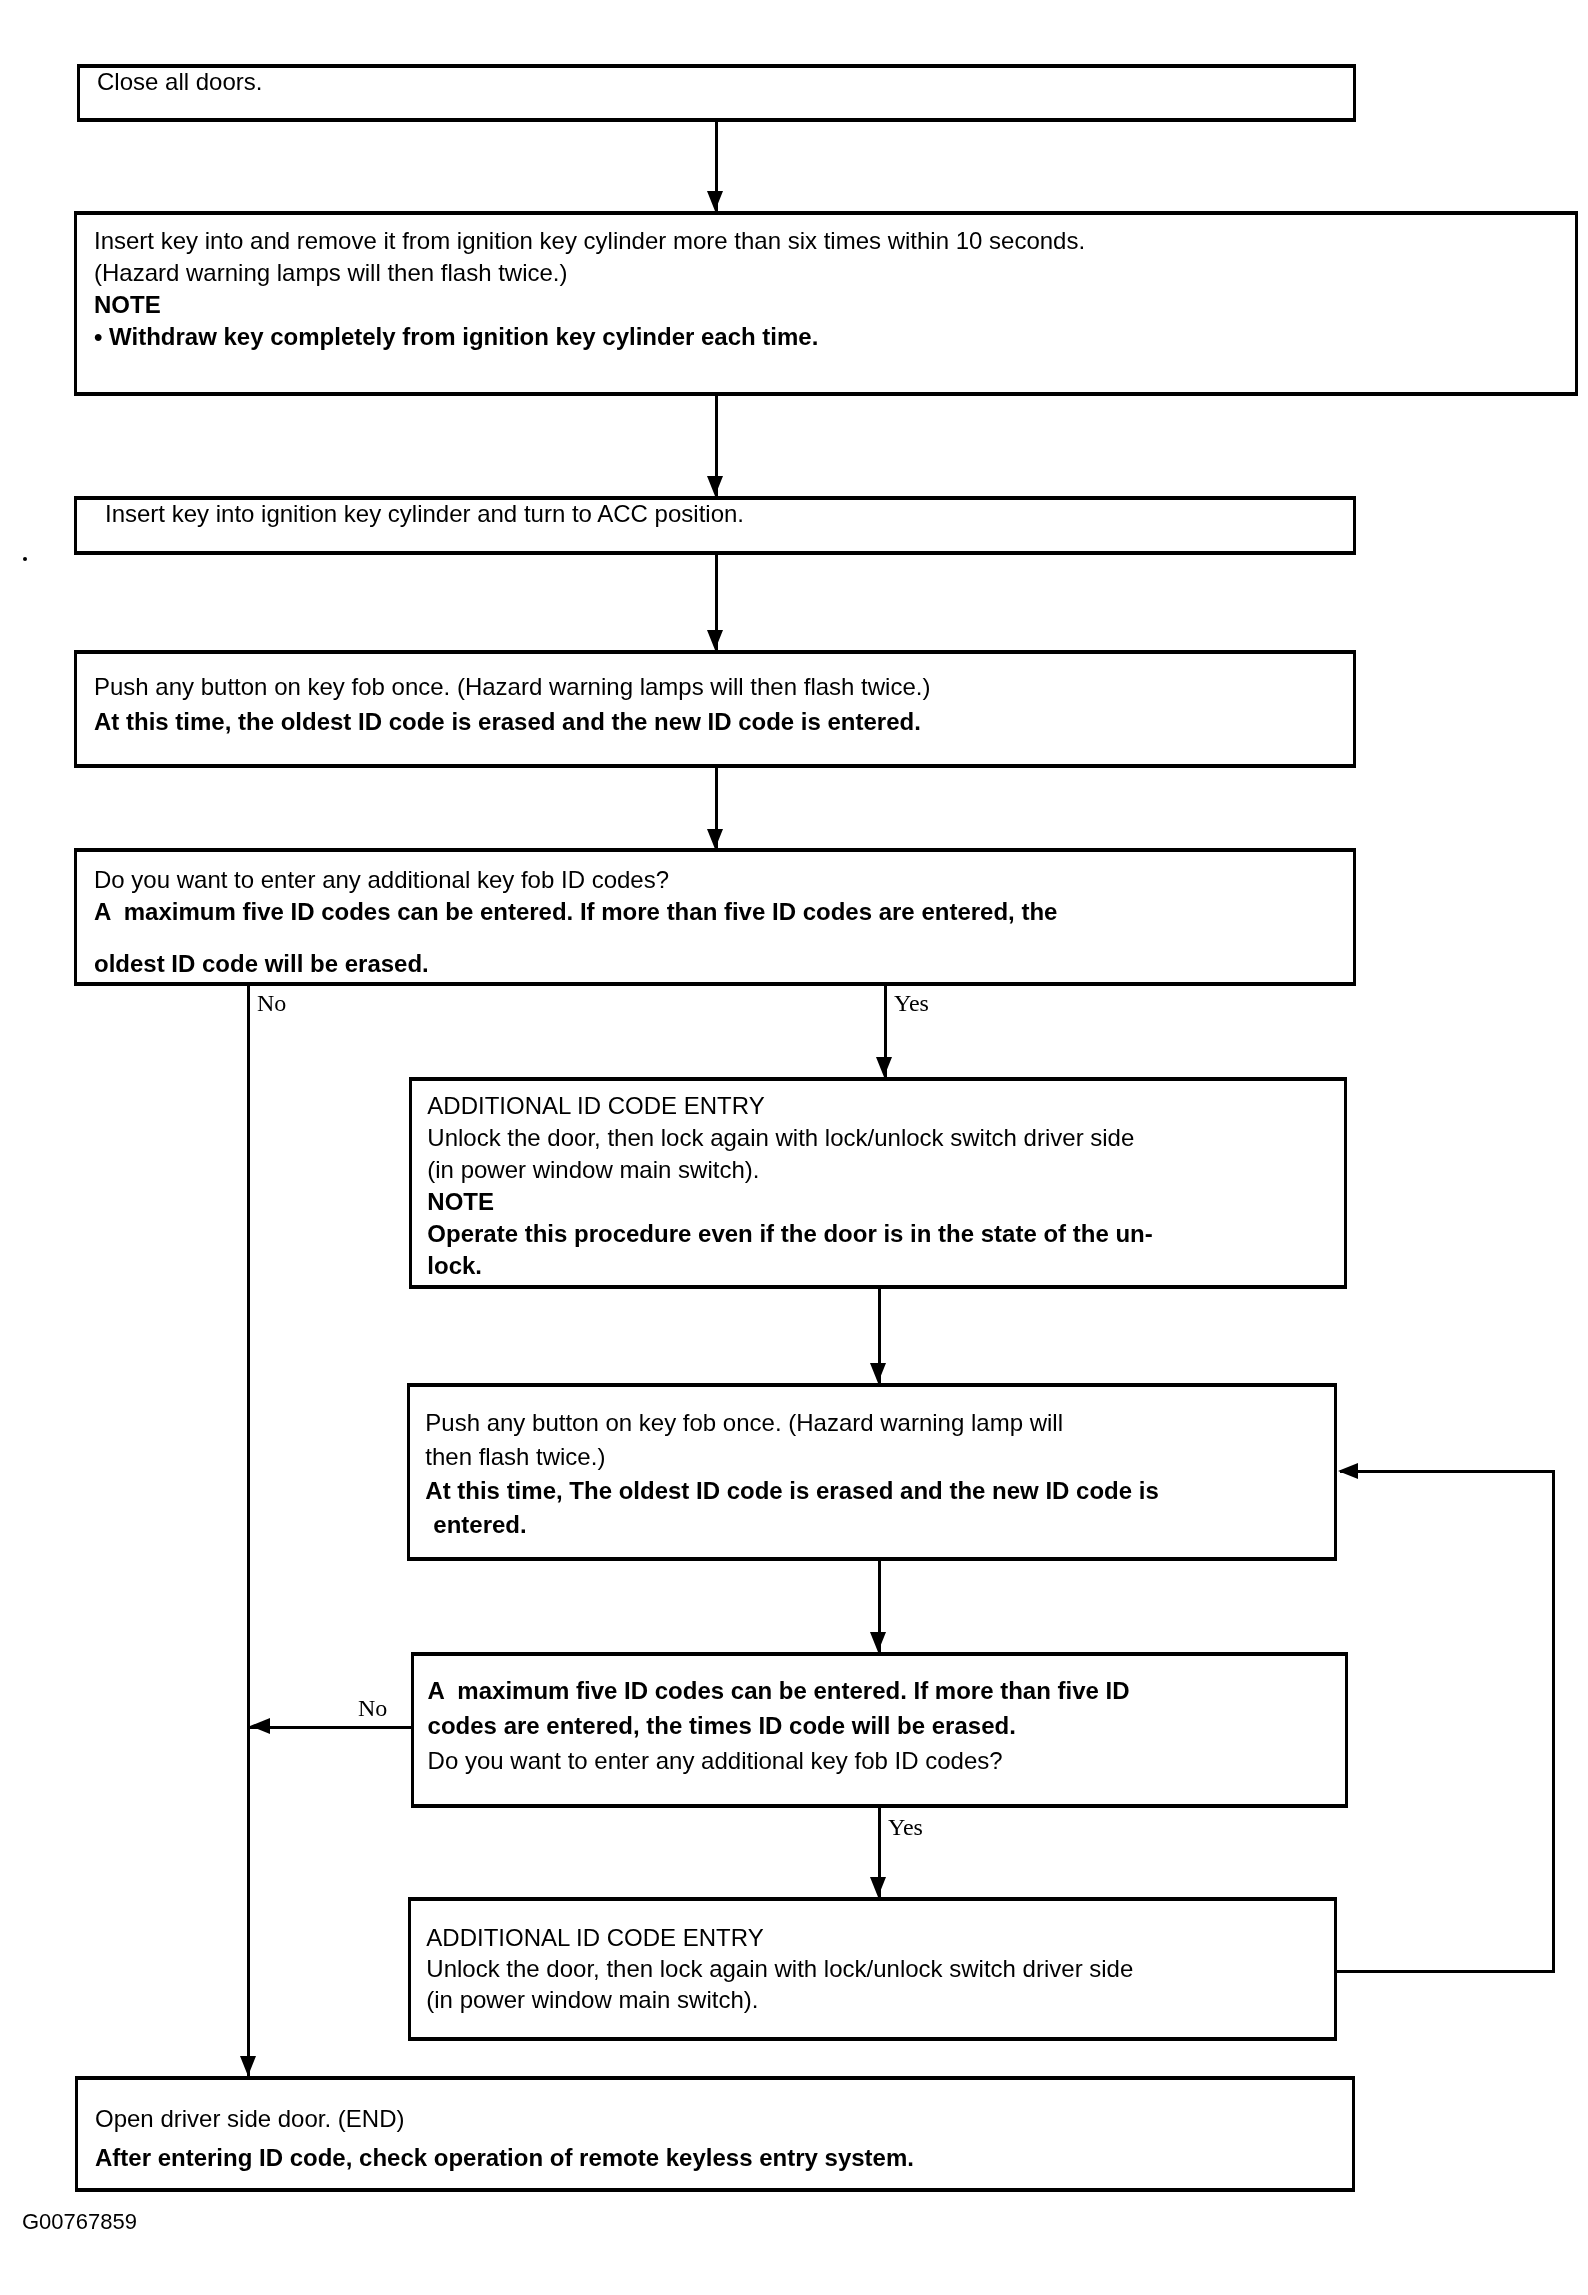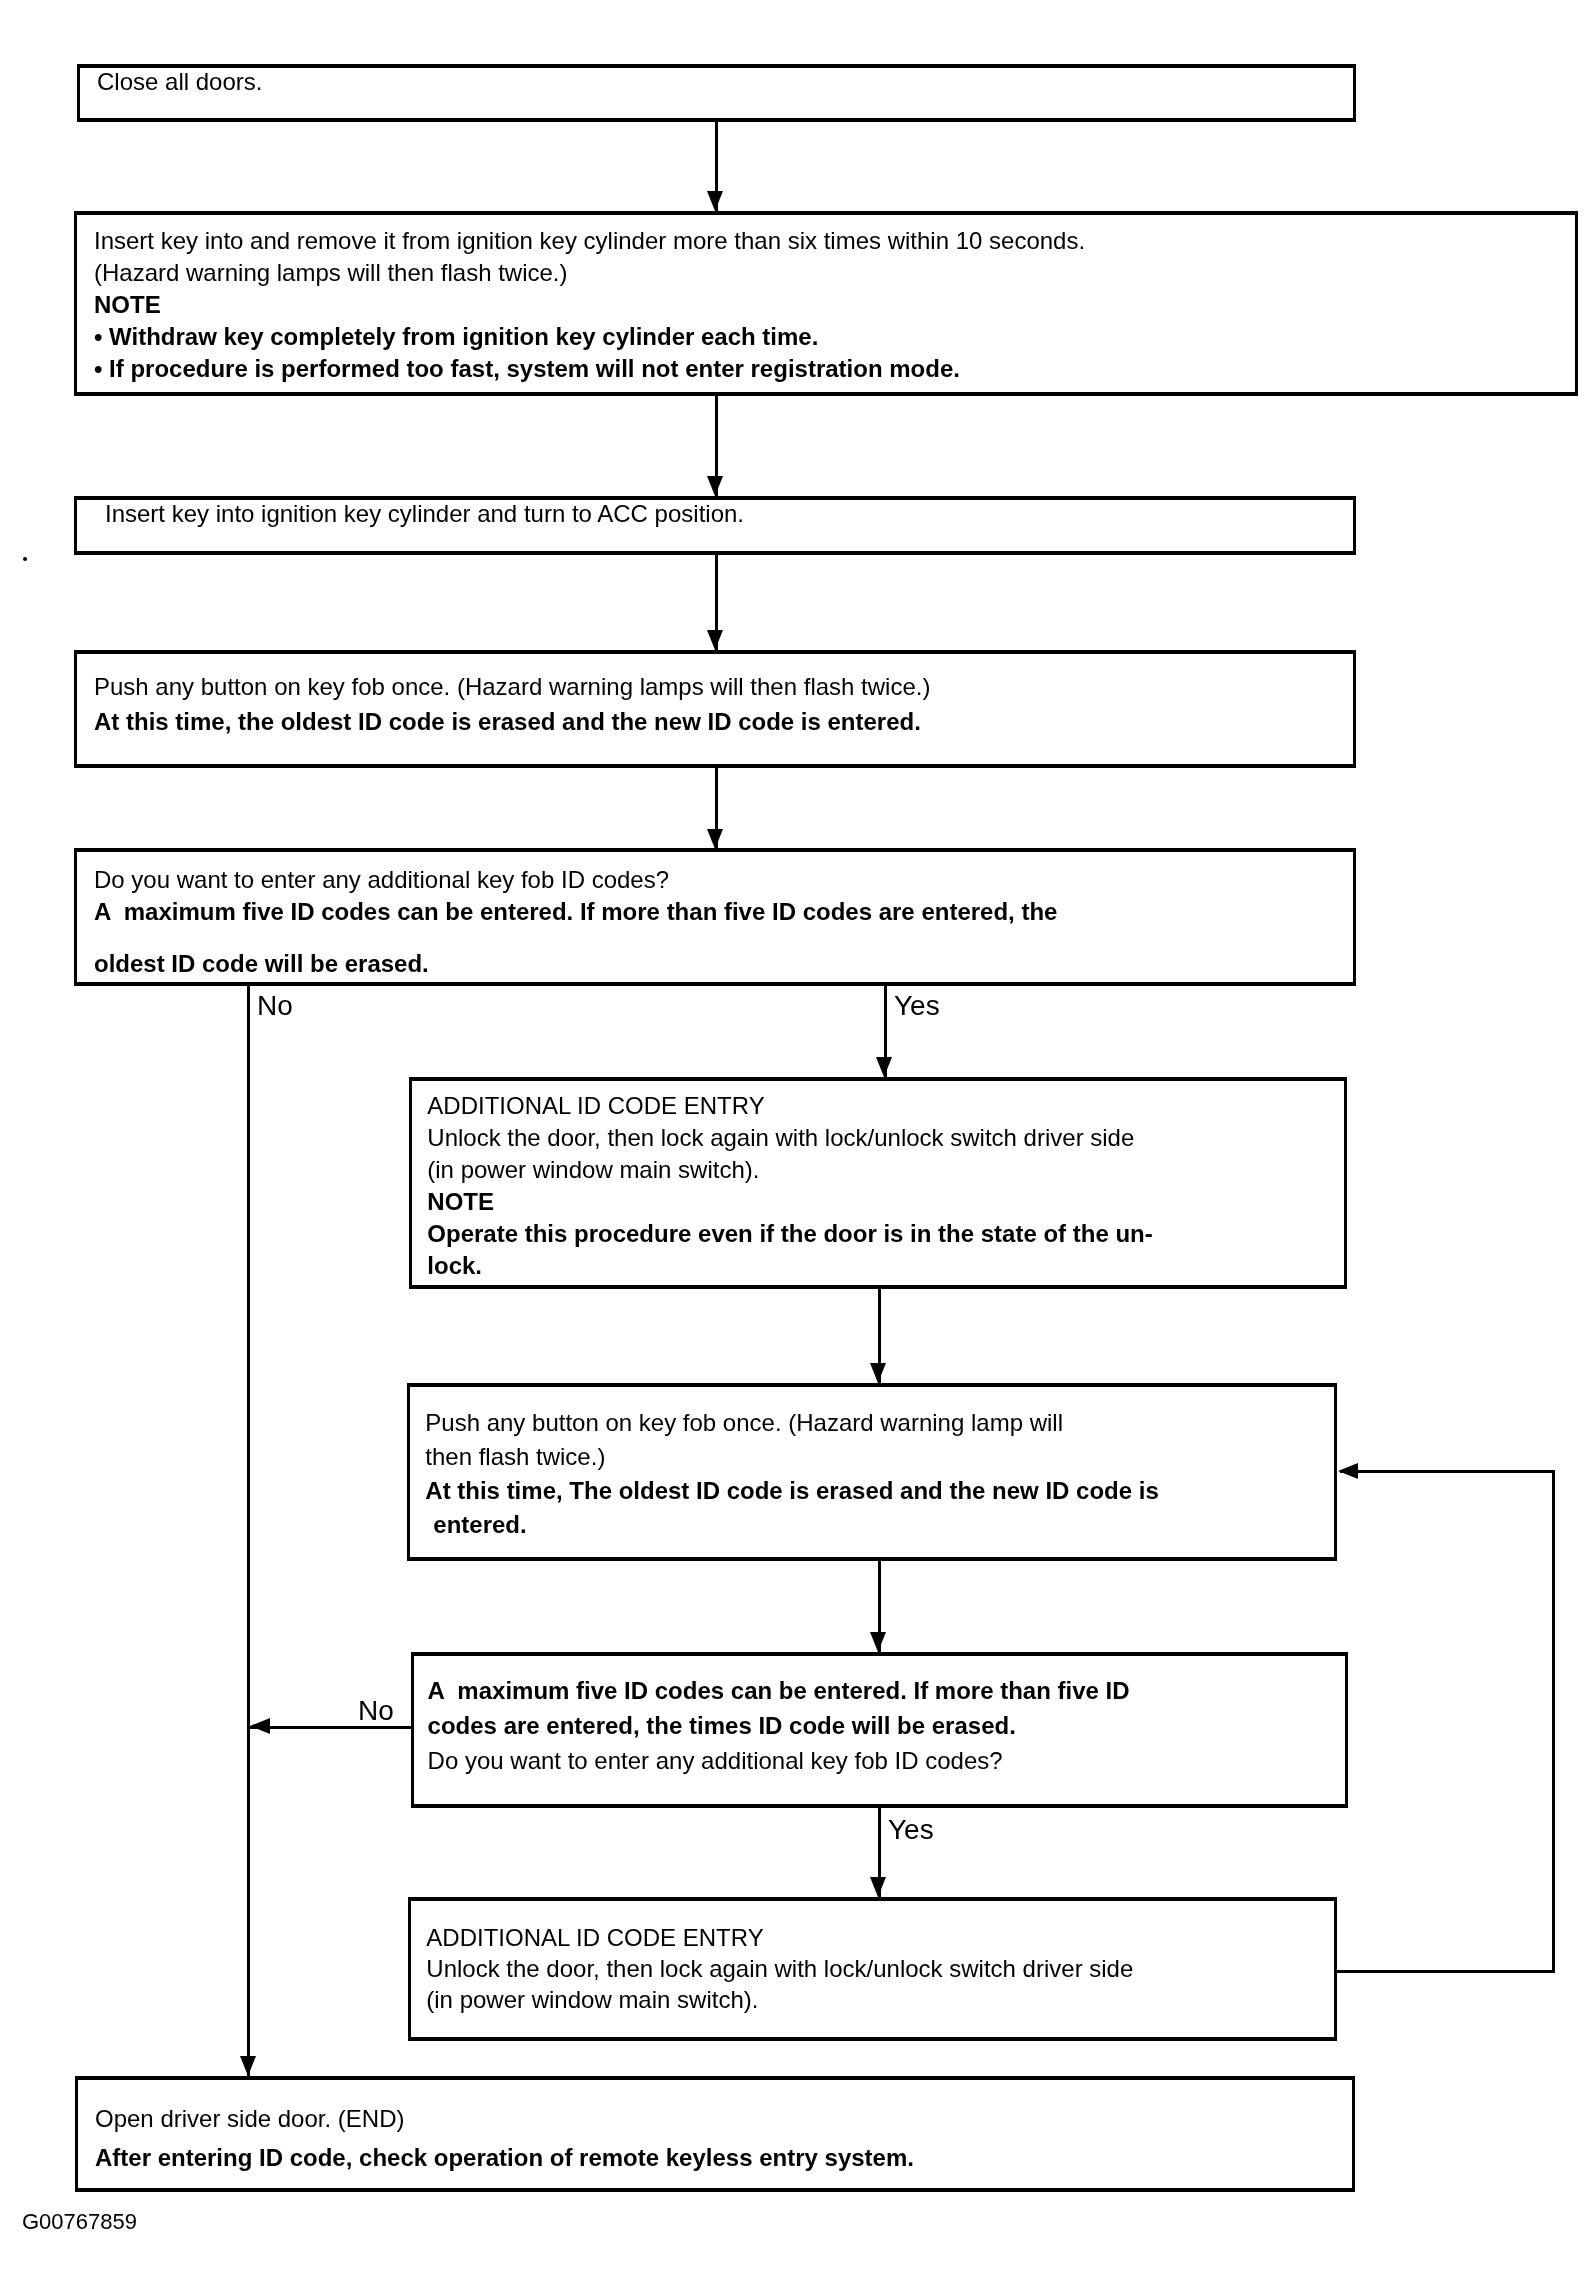--- a/index.html
+++ b/index.html
@@ -14,37 +14,36 @@
   }
   .ctr{display:flex;align-items:flex-start;}
   .ln{white-space:pre-wrap;font-size:24px;}
   .b{font-weight:700;}
   .vline{position:absolute;width:2.6px;background:#000;}
   .hline{position:absolute;height:2.6px;background:#000;}
   .arrD{position:absolute;width:0;height:0;border-left:8.5px solid transparent;
         border-right:8.5px solid transparent;border-top:20.5px solid #000;}
   .arrL{position:absolute;width:0;height:0;border-top:8.5px solid transparent;
         border-bottom:8.5px solid transparent;border-right:20.5px solid #000;}
-  .lbl{position:absolute;font-size:28px;white-space:pre;}
+  .lbl{position:absolute;font-size:24px;white-space:pre;font-family:Liberation Serif, serif;}
   .caption{position:absolute;font-size:22px;}
   .dot{position:absolute;width:4.3px;height:4.3px;background:#000;border-radius:50%;}
 </style>
 </head>
 <body>
 
 <div class="box ctr" style="left:77px;top:64px;width:1279px;height:58px;padding-left:17px;">
   <div class="ln">Close all doors.</div>
 </div>
 
 <div class="box" style="left:74px;top:211px;width:1504px;height:185px;padding:10.2px 17px 0 17px;">
   <div class="ln" style="line-height:32px;">Insert key into and remove it from ignition key cylinder more than six times within 10 seconds.</div>
   <div class="ln" style="line-height:32px;">(Hazard warning lamps will then flash twice.)</div>
   <div class="ln b" style="line-height:32px;">NOTE</div>
   <div class="ln b" style="line-height:32px;">• Withdraw key completely from ignition key cylinder each time.</div>
-  <div class="ln b" style="line-height:32px;">• If procedure is performed too fast, system will not enter registration mode.</div>
 </div>
 
 <div class="box ctr" style="left:74px;top:496px;width:1282px;height:59px;padding-left:28px;">
   <div class="ln">Insert key into ignition key cylinder and turn to ACC position.</div>
 </div>
 
 <div class="box" style="left:74px;top:650px;width:1282px;height:118px;padding:15.3px 17px 0 17px;">
   <div class="ln" style="line-height:35px;">Push any button on key fob once. (Hazard warning lamps will then flash twice.)</div>
   <div class="ln b" style="line-height:35px;">At this time, the oldest ID code is erased and the new ID code is entered.</div>
 </div>

